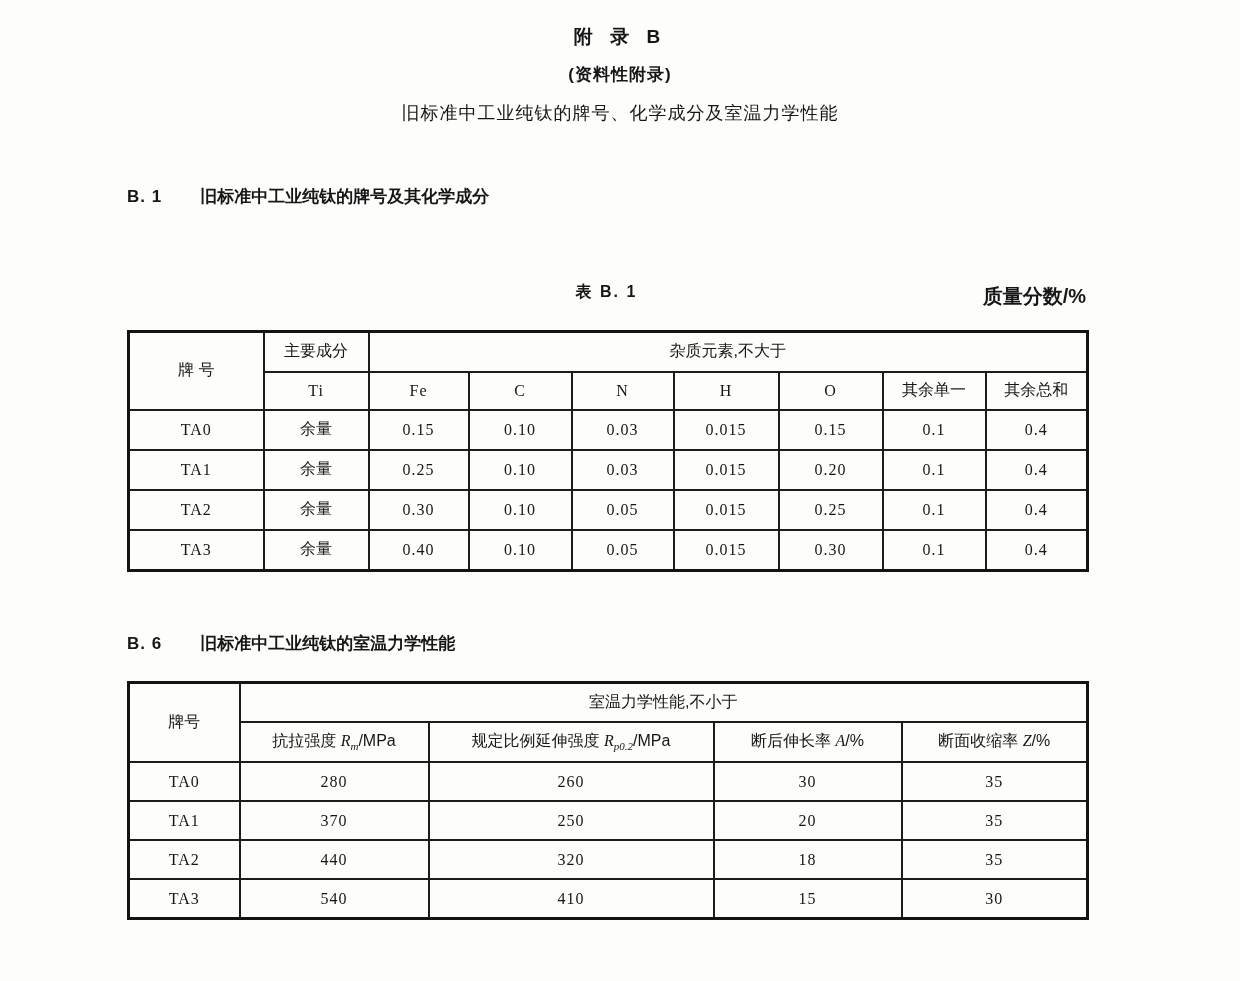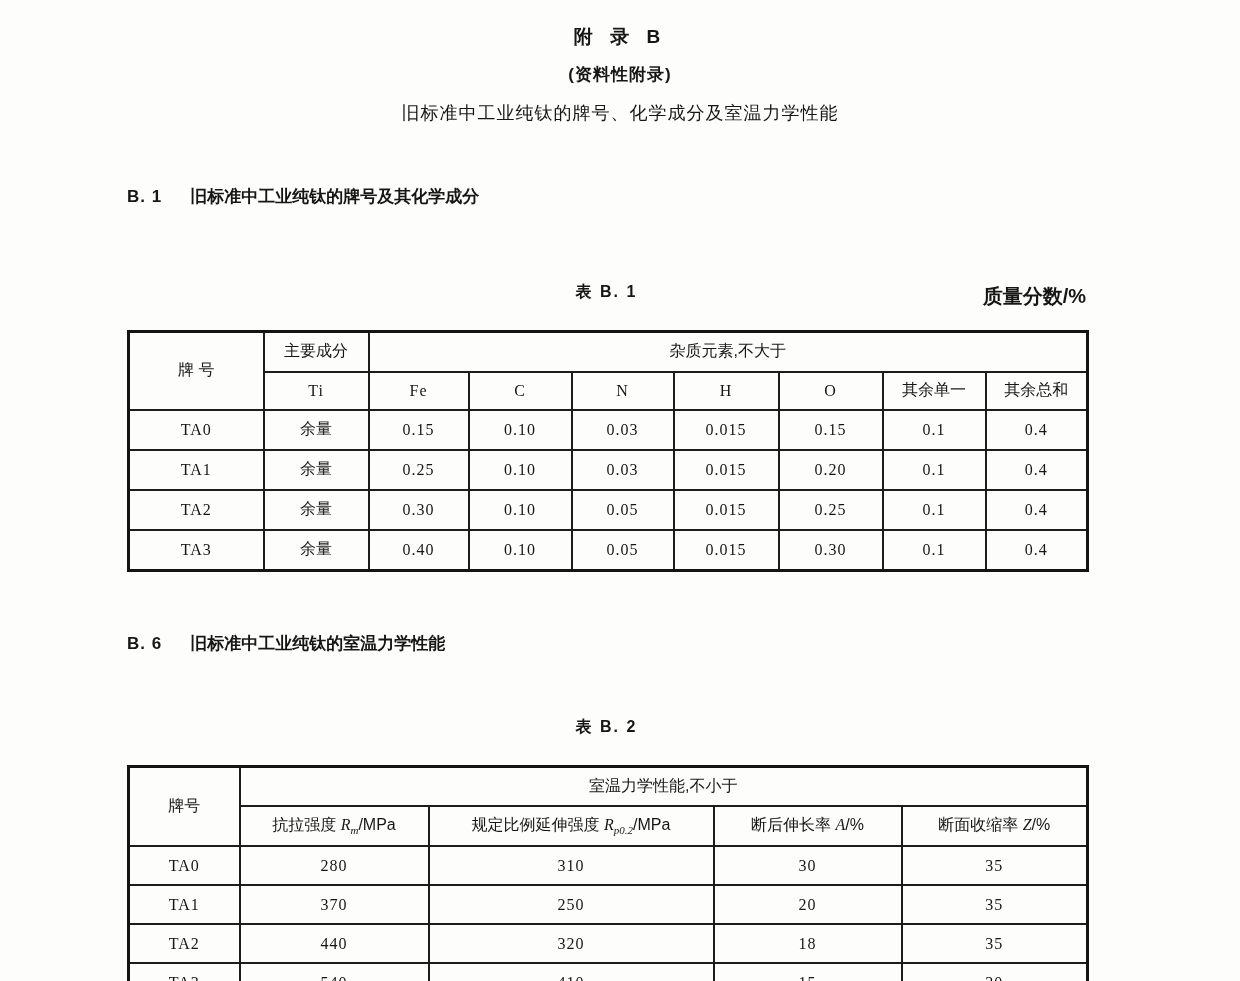--- a/index.html
+++ b/index.html
@@ -22,21 +22,21 @@
   }
   .title3{
     margin-top:15px;text-align:center;
     font-size:18px;font-weight:normal;letter-spacing:1px;
   }
 
   .section-heading{
     margin:60px 0 0 127px;
     font-size:17px;font-weight:bold;
   }
-  .section-heading .sec-num{margin-right:28px;letter-spacing:1px;}
+  .section-heading .sec-num{margin-right:38px;letter-spacing:1px;}
   .section-heading.b2{margin-top:60px;}
 
   .caption-row{
     position:relative;
     width:959px;margin:74px 0 0 127px;
     height:22px;
   }
   .caption-row .tbl-caption{
     position:absolute;left:0;right:0;text-align:center;
     font-size:16px;font-weight:bold;letter-spacing:2px;
@@ -170,23 +170,20 @@
       <td class="num">0.1</td>
       <td class="num">0.4</td>
     </tr>
   </tbody>
     </table>
 
   <div class="section-heading b2">
     <span class="sec-num">B. 6</span><span>旧标准中工业纯钛的室温力学性能</span>
   </div>
 
-  <div class="caption-row b2">
-    <div class="tbl-caption">表 B. 2</div>
-  </div>
 
   <table id="table-b2">
     <colgroup>
       <col style="width:111px">
         <col style="width:189px">
         <col style="width:285px">
       <col style="width:188px">
         <col style="width:186px">
     </colgroup>
     <tbody>
@@ -196,21 +193,21 @@
     </tr>
     <tr class="h2">
       <th class="colhead"><span>抗拉强度 </span><span class="sym"><span>R</span><sub>m</sub></span><span>/MPa</span></th>
       <th class="colhead"><span>规定比例延伸强度 </span><span class="sym"><span>R</span><sub>p0.2</sub></span><span>/MPa</span></th>
       <th class="colhead"><span>断后伸长率 </span><span class="sym"><span>A</span><sub></sub></span><span>/%</span></th>
       <th class="colhead"><span>断面收缩率 </span><span class="sym"><span>Z</span><sub></sub></span><span>/%</span></th>
     </tr>
     <tr class="data-row">
       <td class="num">TA0</td>
       <td class="num">280</td>
-      <td class="num">310</td>
+      <td class="num">260</td>
       <td class="num">30</td>
       <td class="num">35</td>
     </tr>
     <tr class="data-row">
       <td class="num">TA1</td>
       <td class="num">370</td>
       <td class="num">250</td>
       <td class="num">20</td>
       <td class="num">35</td>
     </tr>

